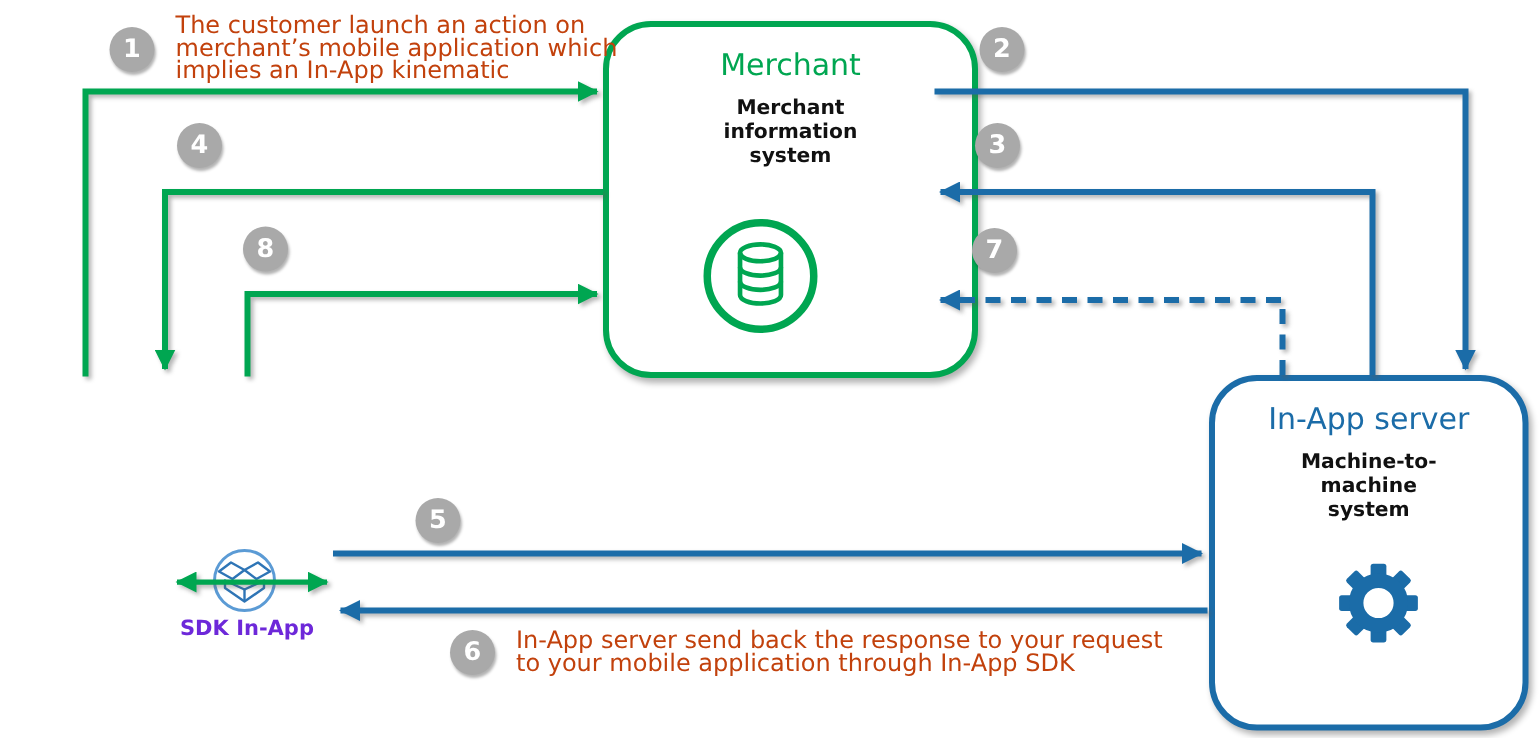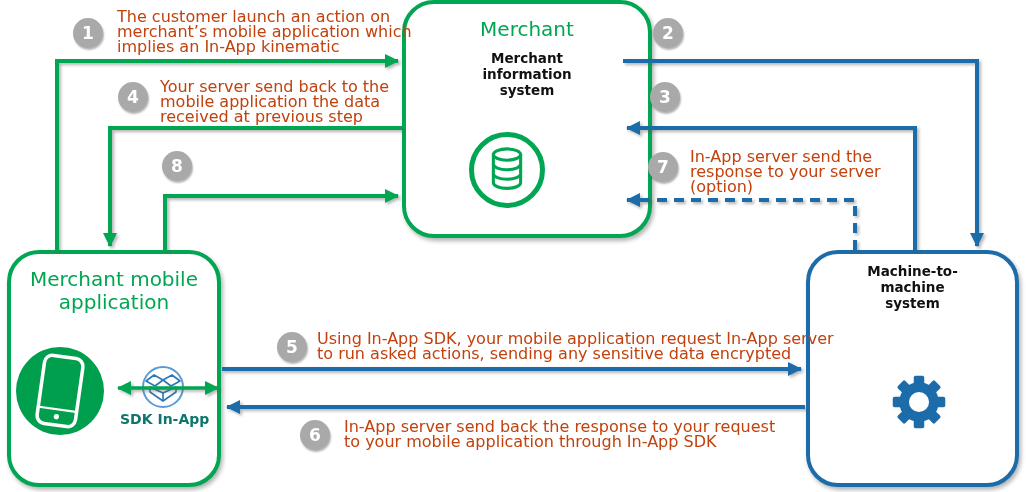--- a/index.html
+++ b/index.html
@@ -7,41 +7,41 @@
     position:relative;width:1026px;height:492px;background:#fff;overflow:hidden;
     font-family:"DejaVu Sans","Liberation Sans",sans-serif;color:#3a3a3a;
   }
   
   .node{
     position:absolute;box-sizing:border-box;background:#fff;border-radius:32px;
     box-shadow:2px 3px 4px rgba(0,0,0,.30);z-index:1;text-align:center;
   }
   .node.green{border:4px solid #00a651;}
   .node.blue{border:4px solid #1b6ca8;}
-  .node-merchant{left:402px;top:0;width:250px;height:238px;}
+  .node-merchant{left:402px;top:14px;width:250px;height:238px;}
   .node-mobile{left:7px;top:250px;width:214px;height:237px;}
   .node-inapp{left:806px;top:250px;width:213px;height:237px;}
   .node-title{font-size:20px;line-height:23px;white-space:pre-line;margin-top:14px;}
   .node-title.green{color:#00a651;}
   .node-title.blue{color:#1b6ca8;}
   .node-sub{font-size:13.5px;line-height:16px;font-weight:bold;color:#111;
     white-space:pre-line;margin-top:9px;}
   
   .db-circle{position:absolute;left:63px;top:128px;width:76px;height:76px;
     border:5px solid #00a651;border-radius:50%;box-sizing:border-box;
     display:flex;align-items:center;justify-content:center;}
   
   .phone-circle{position:absolute;left:5px;top:93px;width:88px;height:88px;
     border-radius:50%;background:#009f4d;display:flex;align-items:center;justify-content:center;}
   
   .gear-wrap{position:absolute;left:81px;top:120px;width:56px;height:56px;}
   
   .sdk-icon{position:absolute;left:140px;top:364px;width:46px;height:46px;z-index:2;}
   .sdk-label{position:absolute;left:120px;top:411px;width:100px;z-index:3;
-    font-size:14px;font-weight:bold;color:#0f766e;white-space:nowrap;}
+    font-size:14px;font-weight:bold;color:#6d28d9;white-space:nowrap;}
   
   .wires{position:absolute;left:0;top:0;z-index:2;
     filter:drop-shadow(2px 2.5px 1.5px rgba(90,90,90,.45));}
   
   .step-circle{
     position:absolute;width:30px;height:30px;border-radius:50%;background:#a9a9a9;
     color:#fff;font-size:17px;font-weight:bold;line-height:30px;text-align:center;
     box-shadow:1px 2px 2px rgba(0,0,0,.30);z-index:3;
   }
   .step-text{
@@ -62,33 +62,23 @@
     <div class="db-circle">
       <svg width="40" height="50" viewBox="0 0 44 54" fill="none" stroke="#00a651" stroke-width="3.4">
         <ellipse cx="22" cy="10" rx="15" ry="6.2"></ellipse>
         <path d="M7 10 v31 a15 6.2 0 0 0 30 0 v-31"></path>
         <path d="M7 20.5 a15 6.2 0 0 0 30 0"></path>
         <path d="M7 31 a15 6.2 0 0 0 30 0"></path>
       </svg>
     </div>
   </div>
 
-  <div class="node green node-mobile">
-    <div class="node-title green">Merchant mobile
-application</div>
-    <div class="phone-circle">
-      <svg width="46" height="74" viewBox="0 0 52 84" style="transform:rotate(8deg)">
-        <rect x="4" y="3" width="44" height="78" rx="9" fill="none" stroke="#fff" stroke-width="4"></rect>
-        <line x1="5" y1="63" x2="47" y2="63" stroke="#fff" stroke-width="2.5"></line>
-        <circle cx="26" cy="71.5" r="3" fill="#fff"></circle>
-      </svg>
-    </div>
-  </div>
 
   <div class="node blue node-inapp">
+    <div class="node-title blue">In-App server</div>
     <div class="node-sub">Machine-to-
 machine
 system</div>
     <div class="gear-wrap">
       <svg width="56" height="56" viewBox="-32 -32 64 64">
         <g fill="#1b6ca8">
           <rect x="-6" y="-30" width="12" height="14" rx="2"></rect>
           <rect x="-6" y="-30" width="12" height="14" rx="2" transform="rotate(45)"></rect>
           <rect x="-6" y="-30" width="12" height="14" rx="2" transform="rotate(90)"></rect>
           <rect x="-6" y="-30" width="12" height="14" rx="2" transform="rotate(135)"></rect>
@@ -140,24 +130,16 @@
   <div class="step-circle" style="left:650px;top:82px">3</div>
   <div class="step-circle" style="left:118px;top:82px">4</div>
   <div class="step-circle" style="left:277px;top:332px">5</div>
   <div class="step-circle" style="left:300px;top:420px">6</div>
   <div class="step-circle" style="left:648px;top:152px">7</div>
   <div class="step-circle" style="left:162px;top:151px">8</div>
 
   <div class="step-text" style="left:117px;top:9px">The customer launch an action on
 merchant’s mobile application which
 implies an In-App kinematic</div>
-  <div class="step-text" style="left:160px;top:79px">Your server send back to the
-mobile application the data
-received at previous step</div>
-  <div class="step-text" style="left:317px;top:331px">Using In-App SDK, your mobile application request In-App server
-to run asked actions, sending any sensitive data encrypted</div>
   <div class="step-text" style="left:344px;top:419px">In-App server send back the response to your request
 to your mobile application through In-App SDK</div>
-  <div class="step-text" style="left:690px;top:149px">In-App server send the
-response to your server
-(option)</div>
 
 </div>
 
 </body></html>

